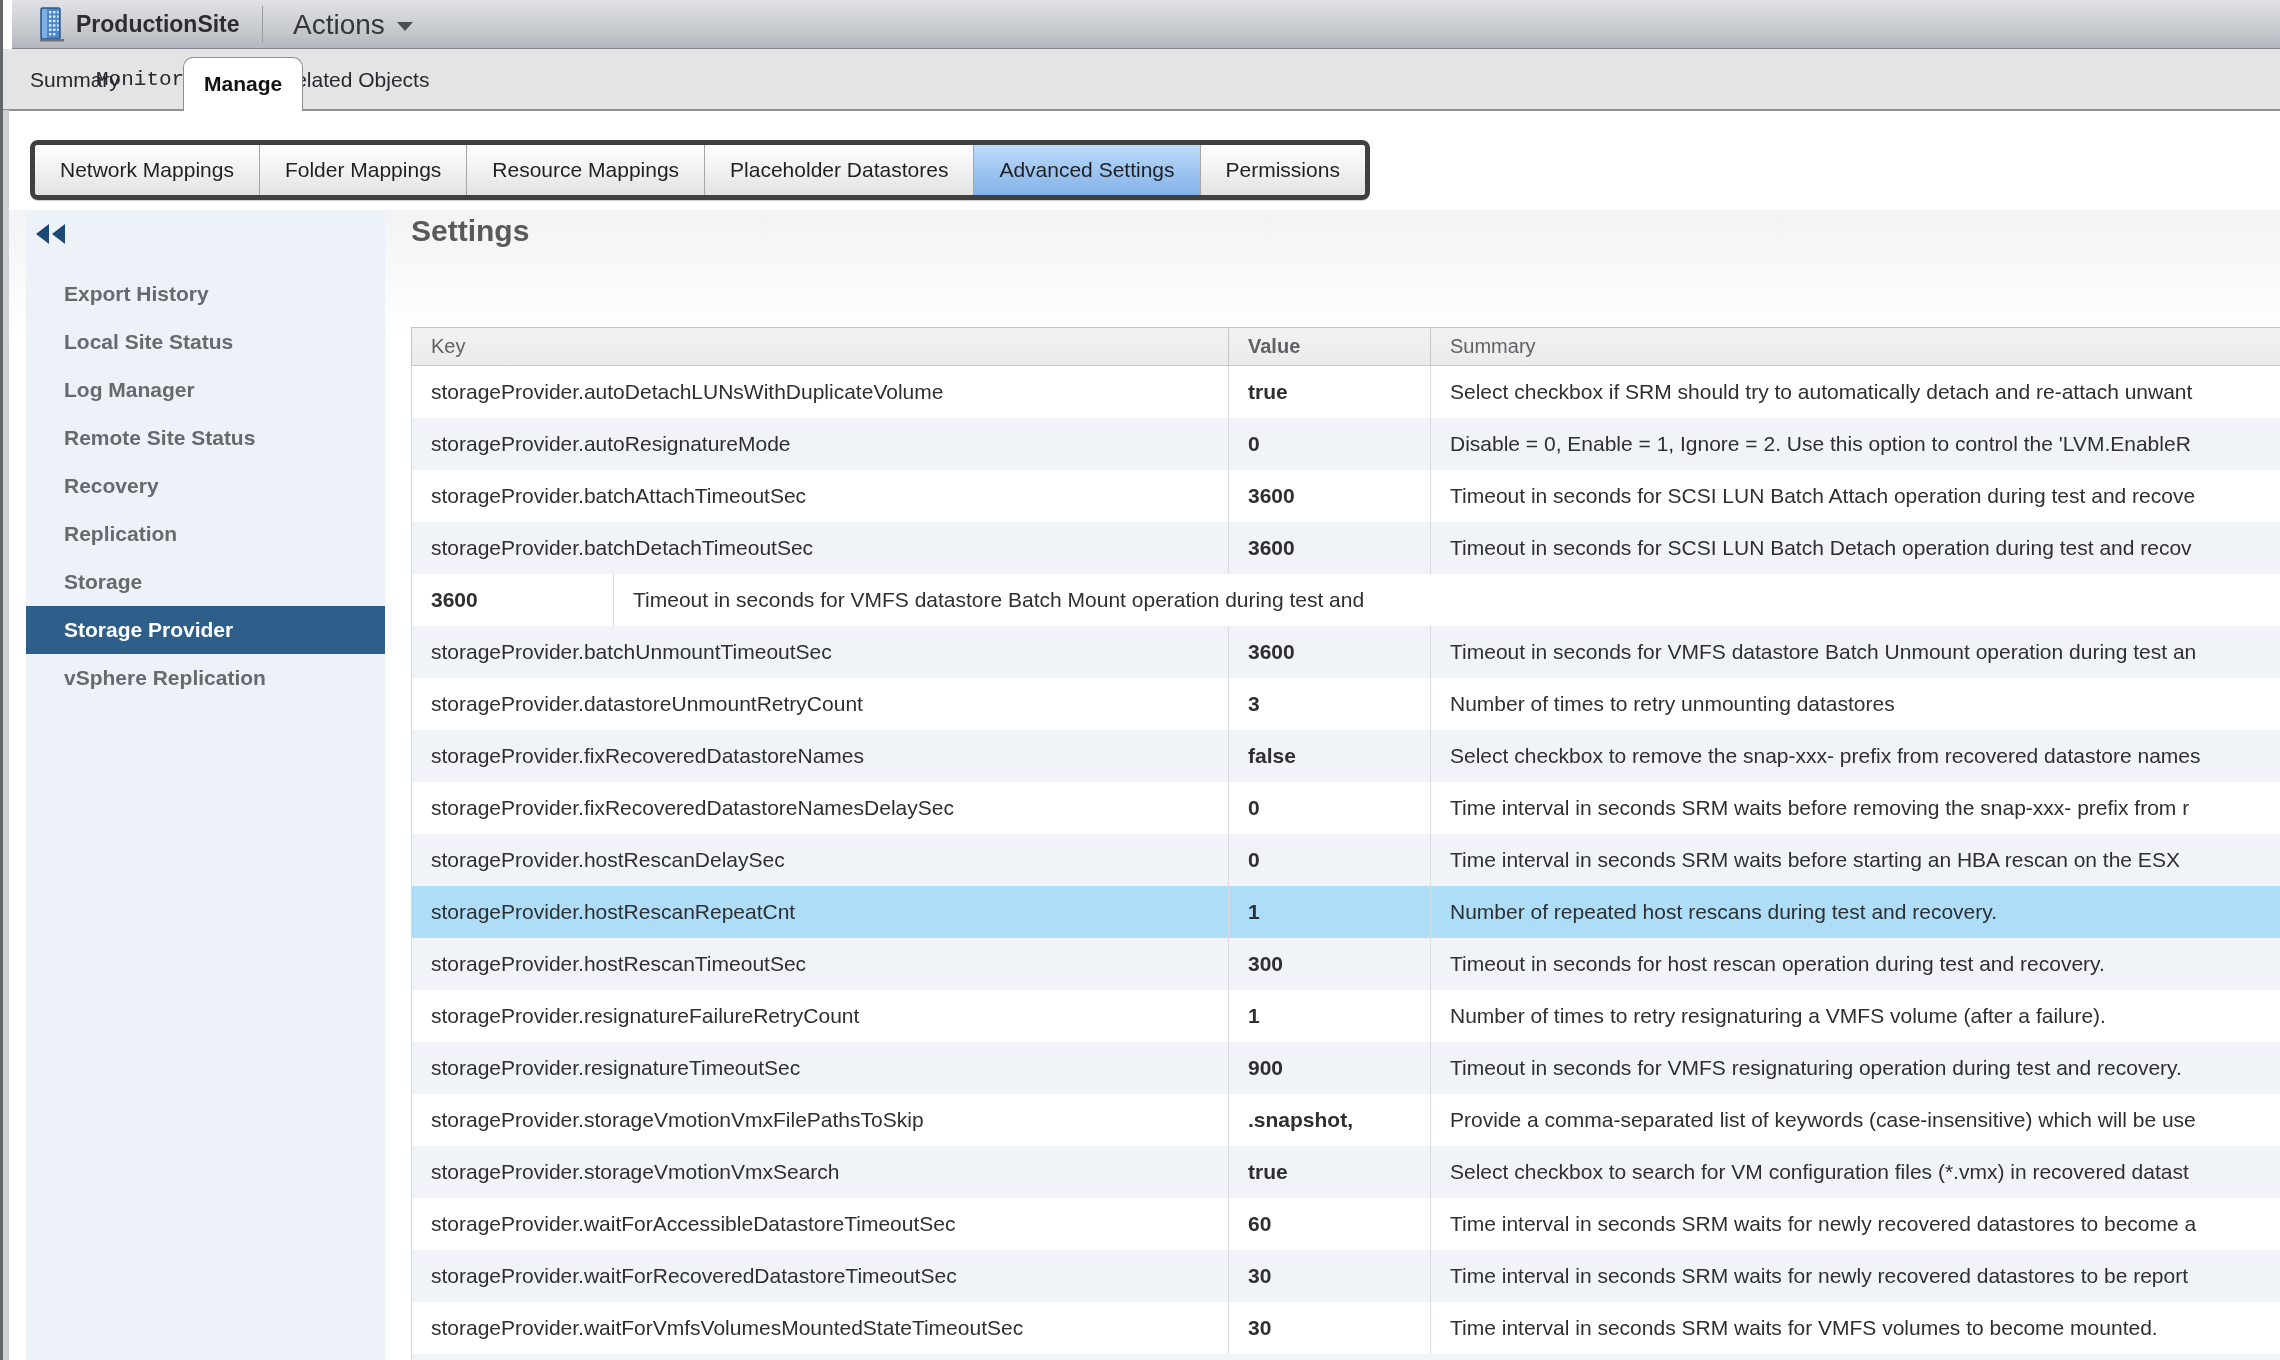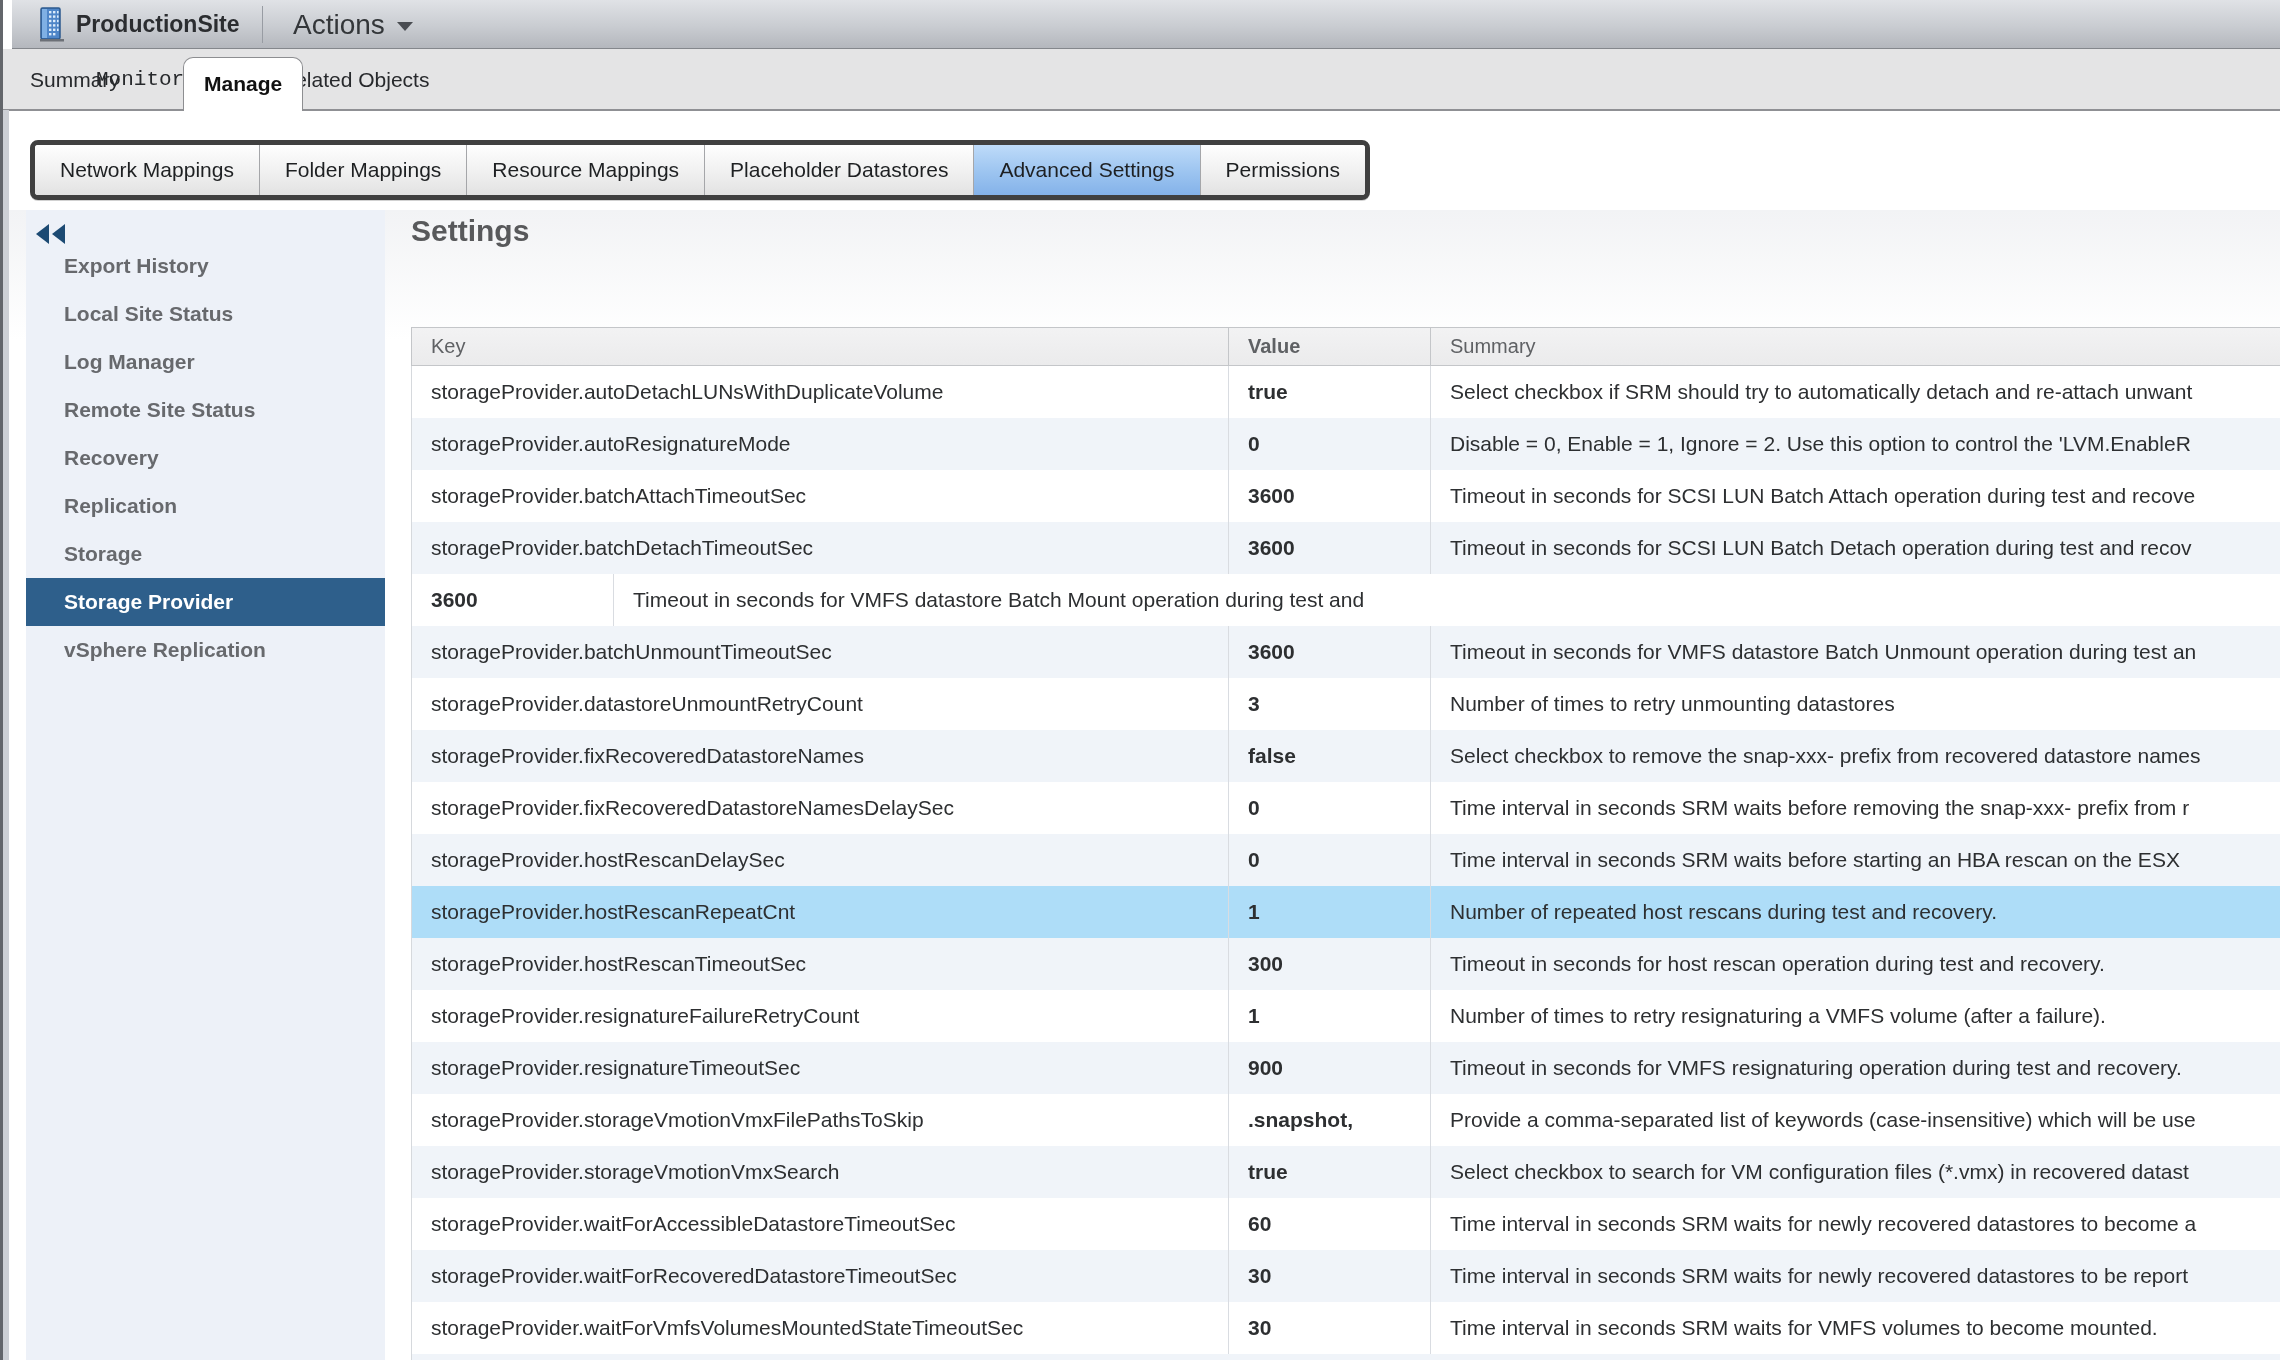--- a/index.html
+++ b/index.html
@@ -85,21 +85,21 @@
     background:linear-gradient(#f2f3f5, #ffffff);
     z-index:1;
   }
 
   
   .sidebar {
     position:absolute; left:26px; top:210px; width:359px; height:1150px;
     background:#edf1f8; z-index:5;
   }
   .collapse-btn { position:absolute; left:9px; top:13px; width:34px; height:22px; cursor:default; }
-  .sidebar-nav { position:absolute; left:0; top:32px; width:100%; }
+  .sidebar-nav { position:absolute; left:0; top:60px; width:100%; }
   .nav-item {
     height:48px; line-height:48px; padding-left:38px;
     font-size:21px; font-weight:bold; color:#67696d; cursor:default;
     white-space:nowrap;
   }
   .nav-item.selected { background:#2e5f8b; color:#ffffff; }
 
   
   .settings-title {
     position:absolute; left:411px; top:214px;

